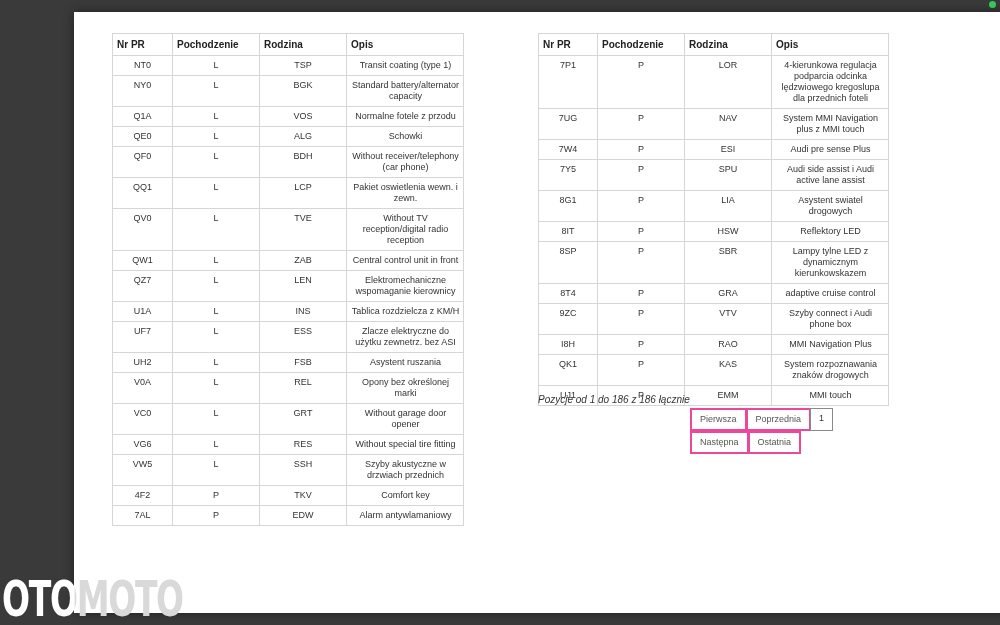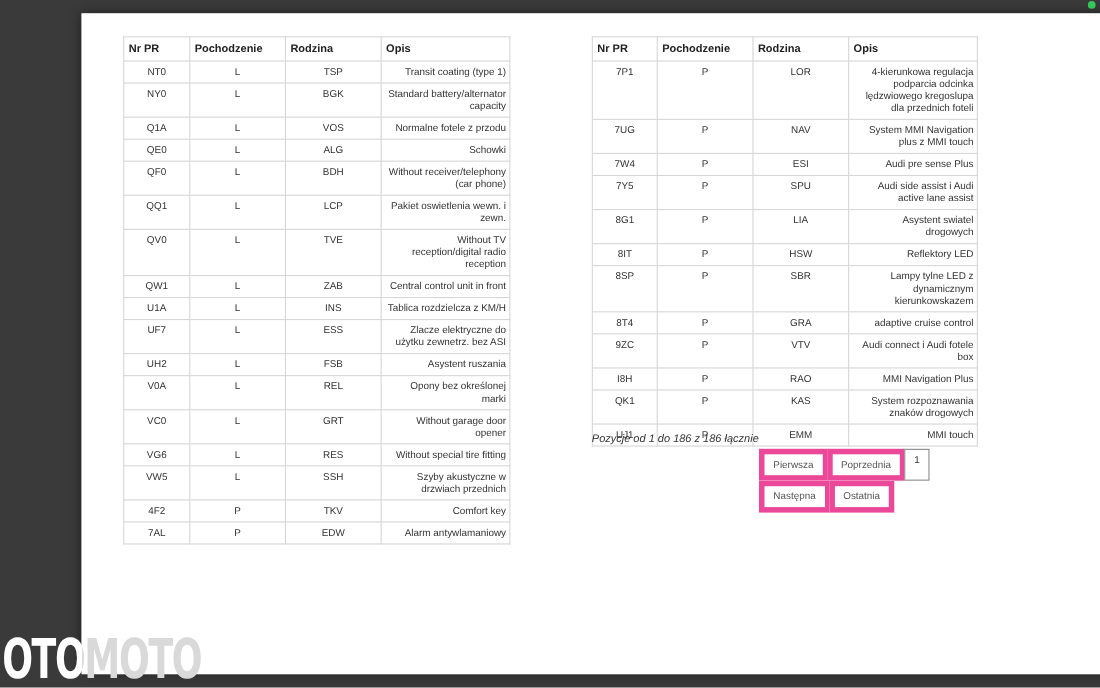--- a/index.html
+++ b/index.html
@@ -31,42 +31,42 @@
   .tbl th {
     font-size:10px; font-weight:bold; color:#222;
     padding:5px 4px; text-align:left; line-height:11px;
   }
   .tbl td {
     font-size:9px; line-height:11px; color:#333;
     padding:4px 4px;
   }
   td.c0 { text-align:center; }
   td.c1, td.c2 { text-align:center; }
-  td.c3 { text-align:right; padding-right:3px; }
+  td.c3 { text-align:center; padding-right:3px; }
 
   .summary {
     position:absolute;
     left:464px; top:382px;
     font-size:10px; color:#333;font-style:italic;
   }
 
   .pager {
     position:absolute;
     left:617px; top:396px;
     width:196px;
     display:flex; flex-wrap:wrap;
     align-content:flex-start;
   }
   .pbtn {
     display:inline-block;
     padding:4px 8px;
     font-size:9px; line-height:11px;
     color:#555;
     background:#fff;
-    border:5px solid #ec4899;
+    border:2px solid #ec4899;
     margin-left:-1px;
     cursor:pointer;
     white-space:nowrap;
   }
   .pbtn.active {
     border:1px solid #8a8a8a;
     color:#333;
     position:relative;
     z-index:2;
   }
@@ -161,20 +161,26 @@
           <td class="c2">TVE</td>
           <td class="c3">Without TV reception/digital radio reception</td>
         </tr>
         <tr>
           <td class="c0">QW1</td>
           <td class="c1">L</td>
           <td class="c2">ZAB</td>
           <td class="c3">Central control unit in front</td>
         </tr>
         <tr>
+          <td class="c0">QZ7</td>
+          <td class="c1">L</td>
+          <td class="c2">LEN</td>
+          <td class="c3">Elektromechaniczne wspomaganie kierownicy</td>
+        </tr>
+        <tr>
           <td class="c0">U1A</td>
           <td class="c1">L</td>
           <td class="c2">INS</td>
           <td class="c3">Tablica rozdzielcza z KM/H</td>
         </tr>
         <tr>
           <td class="c0">UF7</td>
           <td class="c1">L</td>
           <td class="c2">ESS</td>
           <td class="c3">Zlacze elektryczne do użytku zewnetrz. bez ASI</td>
@@ -285,21 +291,21 @@
         <tr>
           <td class="c0">8T4</td>
           <td class="c1">P</td>
           <td class="c2">GRA</td>
           <td class="c3">adaptive cruise control</td>
         </tr>
         <tr>
           <td class="c0">9ZC</td>
           <td class="c1">P</td>
           <td class="c2">VTV</td>
-          <td class="c3">Audi connect i Audi fotele box</td>
+          <td class="c3">Szyby connect i Audi phone box</td>
         </tr>
         <tr>
           <td class="c0">I8H</td>
           <td class="c1">P</td>
           <td class="c2">RAO</td>
           <td class="c3">MMI Navigation Plus</td>
         </tr>
         <tr>
           <td class="c0">QK1</td>
           <td class="c1">P</td>

